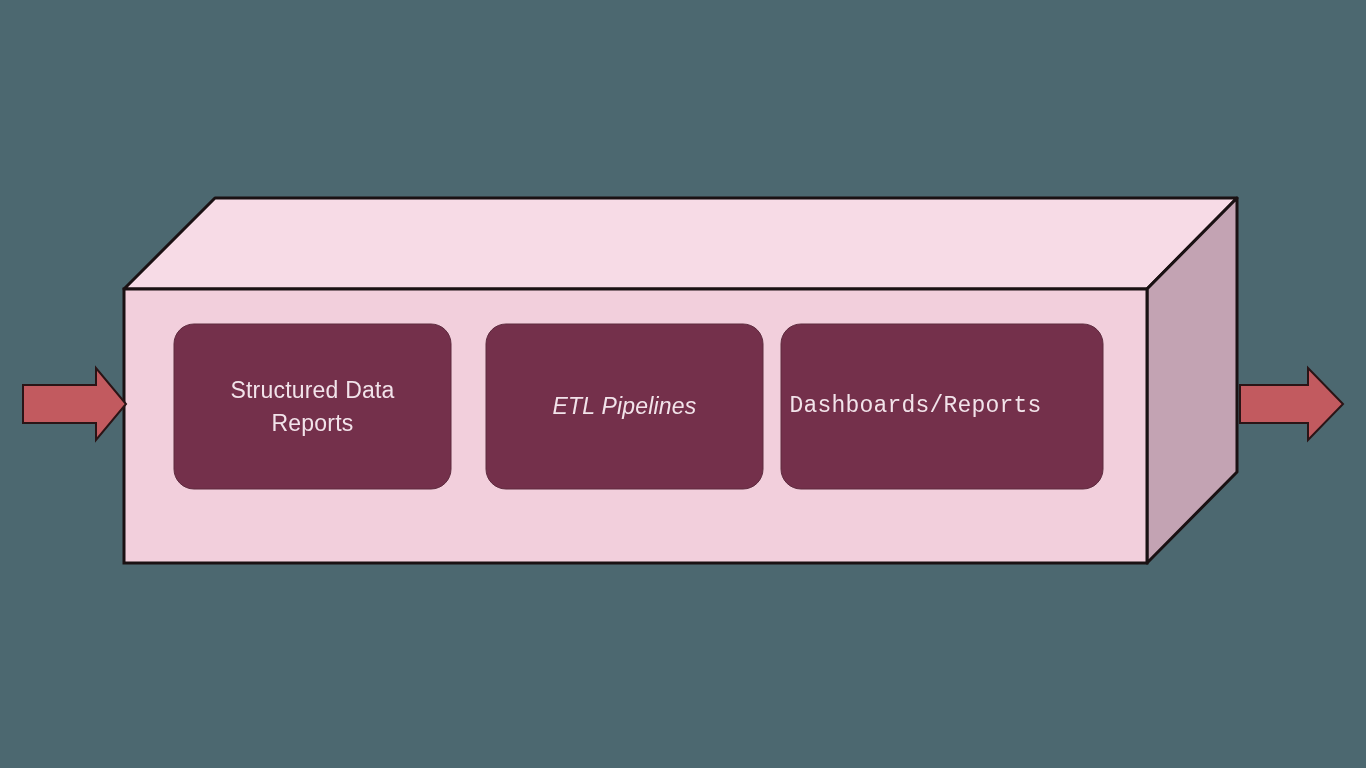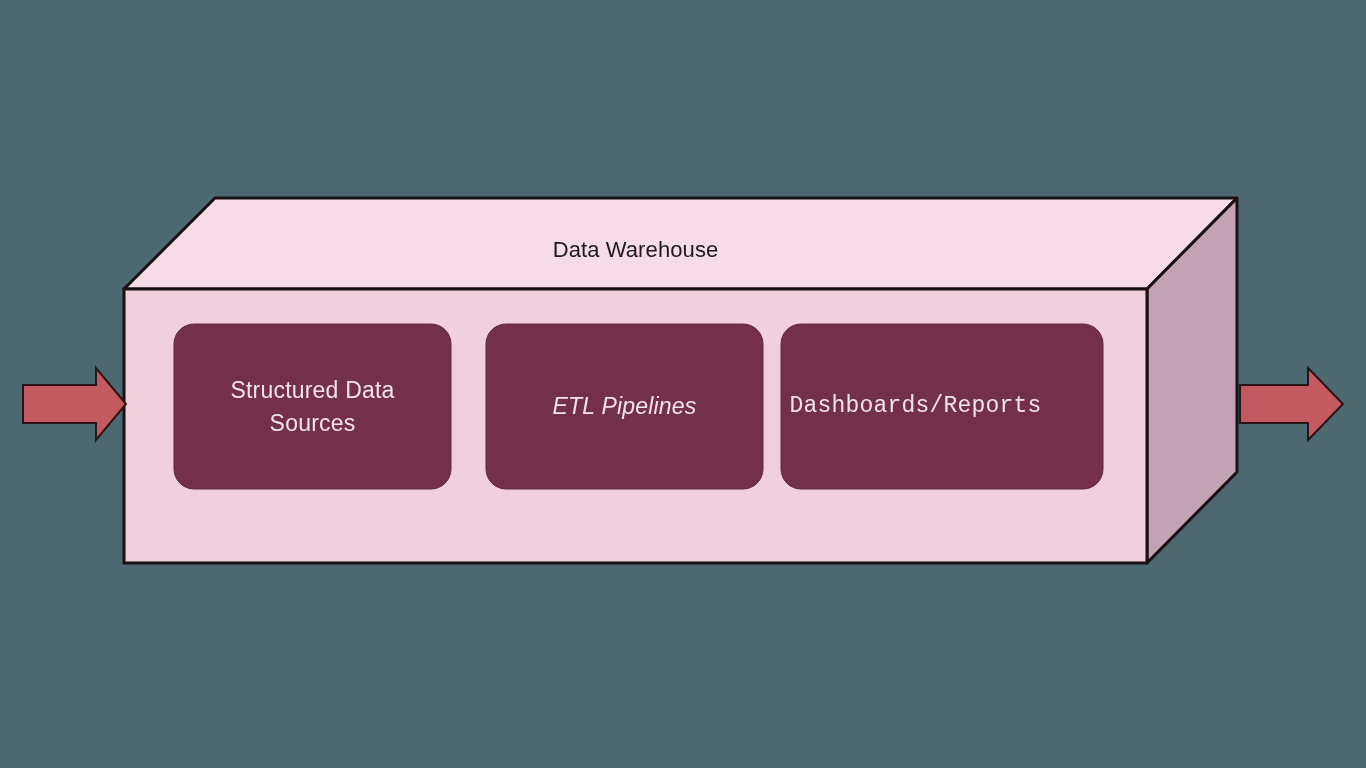--- a/index.html
+++ b/index.html
@@ -67,22 +67,21 @@
 
     <rect x="174" y="324" width="277" height="165" rx="20" ry="20" fill="#74304b" stroke="#5e2b3f" stroke-width="1"></rect>
     <rect x="486" y="324" width="277" height="165" rx="20" ry="20" fill="#74304b" stroke="#5e2b3f" stroke-width="1"></rect>
     <rect x="781" y="324" width="322" height="165" rx="20" ry="20" fill="#74304b" stroke="#5e2b3f" stroke-width="1"></rect>
 
     <polygon points="23,385 96,385 96,368 126,404 96,440 96,423 23,423" fill="#c25a5f" stroke="#2a1416" stroke-width="2" stroke-linejoin="miter"></polygon>
 
     <polygon points="1240,385 1308,385 1308,368 1343,404 1308,440 1308,423 1240,423" fill="#c25a5f" stroke="#2a1416" stroke-width="2" stroke-linejoin="miter"></polygon>
   </svg>
 
-  <div class="label" id="title-label">Data Warehouse</div>
 
   <div class="label node-label" id="node-label-0">Structured Data
-Sources</div>
+Reports</div>
 
   <div class="label node-label" id="node-label-1">ETL Pipelines</div>
 
   <div class="label node-label" id="node-label-2">Dashboards/Reports</div>
 
 </div>
 
 </body></html>

